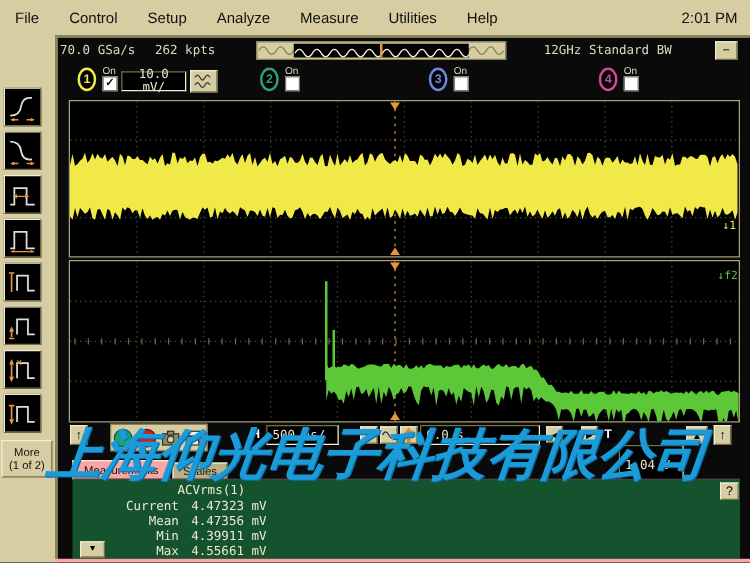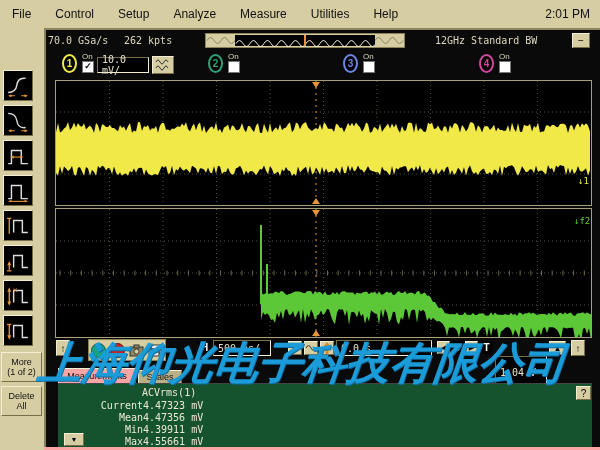--- a/index.html
+++ b/index.html
@@ -5,21 +5,21 @@
   html,body{margin:0;padding:0;}
   #screen{position:relative;width:600px;height:450px;background:#0a0a0a;overflow:hidden;
           font-family:"Liberation Sans",sans-serif;-webkit-font-smoothing:none;}
   .abs{position:absolute;}
   
   .tan{background:#fca5a5;}
   .btn{background:#d6cda2;border:1px solid;border-color:#f3edd2 #776f4a #776f4a #f3edd2;
        display:flex;align-items:center;justify-content:center;box-sizing:border-box;cursor:default;}
   .blackbox{background:#000;border:1px solid;border-color:#776f4a #f3edd2 #f3edd2 #776f4a;
        color:#e9e4cc;font-family:"DejaVu Sans Mono",monospace;font-size:10px;
-       display:flex;align-items:center;box-sizing:border-box;padding:0 4px;}
+       display:flex;align-items:center;box-sizing:border-box;padding:0 4px;text-align:center;}
   
   #menubar{left:0;top:0;width:600px;height:28px;background:#d6cda2;border-bottom:2px solid #8a8259;
        display:flex;align-items:center;font-size:12px;color:#111;}
   #menubar .mi{padding:0 12px;}
   #clock{margin-left:auto;padding-right:10px;}
   
   #sidebar{left:0;top:28px;width:44px;height:422px;background:#d6cda2;border-right:2px solid #8a8259;}
   .sbicon{position:absolute;left:3px;width:28px;height:29px;background:#000;
        border:1px solid;border-color:#f3edd2 #776f4a #776f4a #f3edd2;
        display:flex;align-items:center;justify-content:center;}
@@ -37,21 +37,21 @@
   .onlbl{color:#ded8bd;font-size:8px;line-height:8px;}
   .chk{width:10px;height:10px;background:#fff;border:1px solid #777;font-size:9px;line-height:9px;
        color:#000;text-align:center;font-weight:bold;}
   
   .grat{background:#000;border:1px solid #a8a079;box-sizing:content-box;}
   
   .tab{position:absolute;font-size:9px;display:flex;align-items:center;justify-content:center;
        border:1px solid;border-color:#f3edd2 #776f4a #776f4a #f3edd2;box-sizing:border-box;color:#111;}
   #measpanel{left:58px;top:383px;width:534px;height:63px;background:#14532d;border-top:1px solid #444;}
   .mrow{position:absolute;display:flex;font-family:"DejaVu Sans Mono",monospace;font-size:10px;color:#eee8d5;}
-  .mlabel{width:85px;text-align:right;margin-right:0;display:inline-block;}
+  .mlabel{width:85px;text-align:right;margin-right:10px;display:inline-block;}
   
   #watermark{left:38px;top:334px;width:562px;font-size:44px;font-weight:bold;font-style:italic;
        color:#1b9cd8;transform:skewX(-6deg);letter-spacing:0px;white-space:nowrap;z-index:50;
        font-family:"DejaVu Sans",sans-serif;text-shadow:1px 1px 0 #0d6ea3;}
   .marker{font-size:9px;font-family:"DejaVu Sans Mono",monospace;z-index:5;}
 </style>
 </head>
 <body>
 
 <div id="screen">
@@ -127,24 +127,20 @@
       <svg width="24" height="22" viewBox="0 0 22 20">
         <path d="M7,16 v-11 h8 v11 h5" stroke="#ddd" fill="none" stroke-width="1.3"></path>
         <path d="M3,4 v11" stroke="#e8953a" stroke-width="1.2"></path>
         <polygon points="3,18 1.2,14 4.8,14" fill="#e8953a"></polygon>
         <path d="M1,4 h4" stroke="#e8953a" stroke-width="1.2"></path>
       </svg>
     </div>
     <div class="btn sbtxt" style="top:324px;display:flex">
       <span>More</span>
       <span>(1 of 2)</span>
-    </div>
-    <div class="btn sbtxt" style="top:358px;display:flex">
-      <span>Delete</span>
-      <span>All</span>
     </div>
   </div>
 
   <span class="abs stxt" style="left:48px;top:35px">70.0 GSa/s</span>
   <span class="abs stxt" style="left:124px;top:35px">262 kpts</span>
   <div id="previewbar" class="abs">
     <svg width="198" height="13" style="position:absolute;left:0;top:0">
         <path d="M1,6.5 q3.5,-6 7,0 q3.5,6 7,0 q3.5,-6 7,0 q3.5,6 7,0 q3.5,-6 7,0 q3.5,6 7,0 q3.5,-6 7,0 q3.5,6 7,0 q3.5,-6 7,0 q3.5,6 7,0 q3.5,-6 7,0 q3.5,6 7,0 q3.5,-6 7,0 q3.5,6 7,0 q3.5,-6 7,0 q3.5,6 7,0 q3.5,-6 7,0 q3.5,6 7,0 q3.5,-6 7,0 q3.5,6 7,0 q3.5,-6 7,0 q3.5,6 7,0 q3.5,-6 7,0 q3.5,6 7,0 q3.5,-6 7,0 q3.5,6 7,0 q3.5,-6 7,0 q3.5,6 7,0" stroke="#8a845e" fill="none" stroke-width="1"></path>
       </svg>
     <div id="previewinner">

